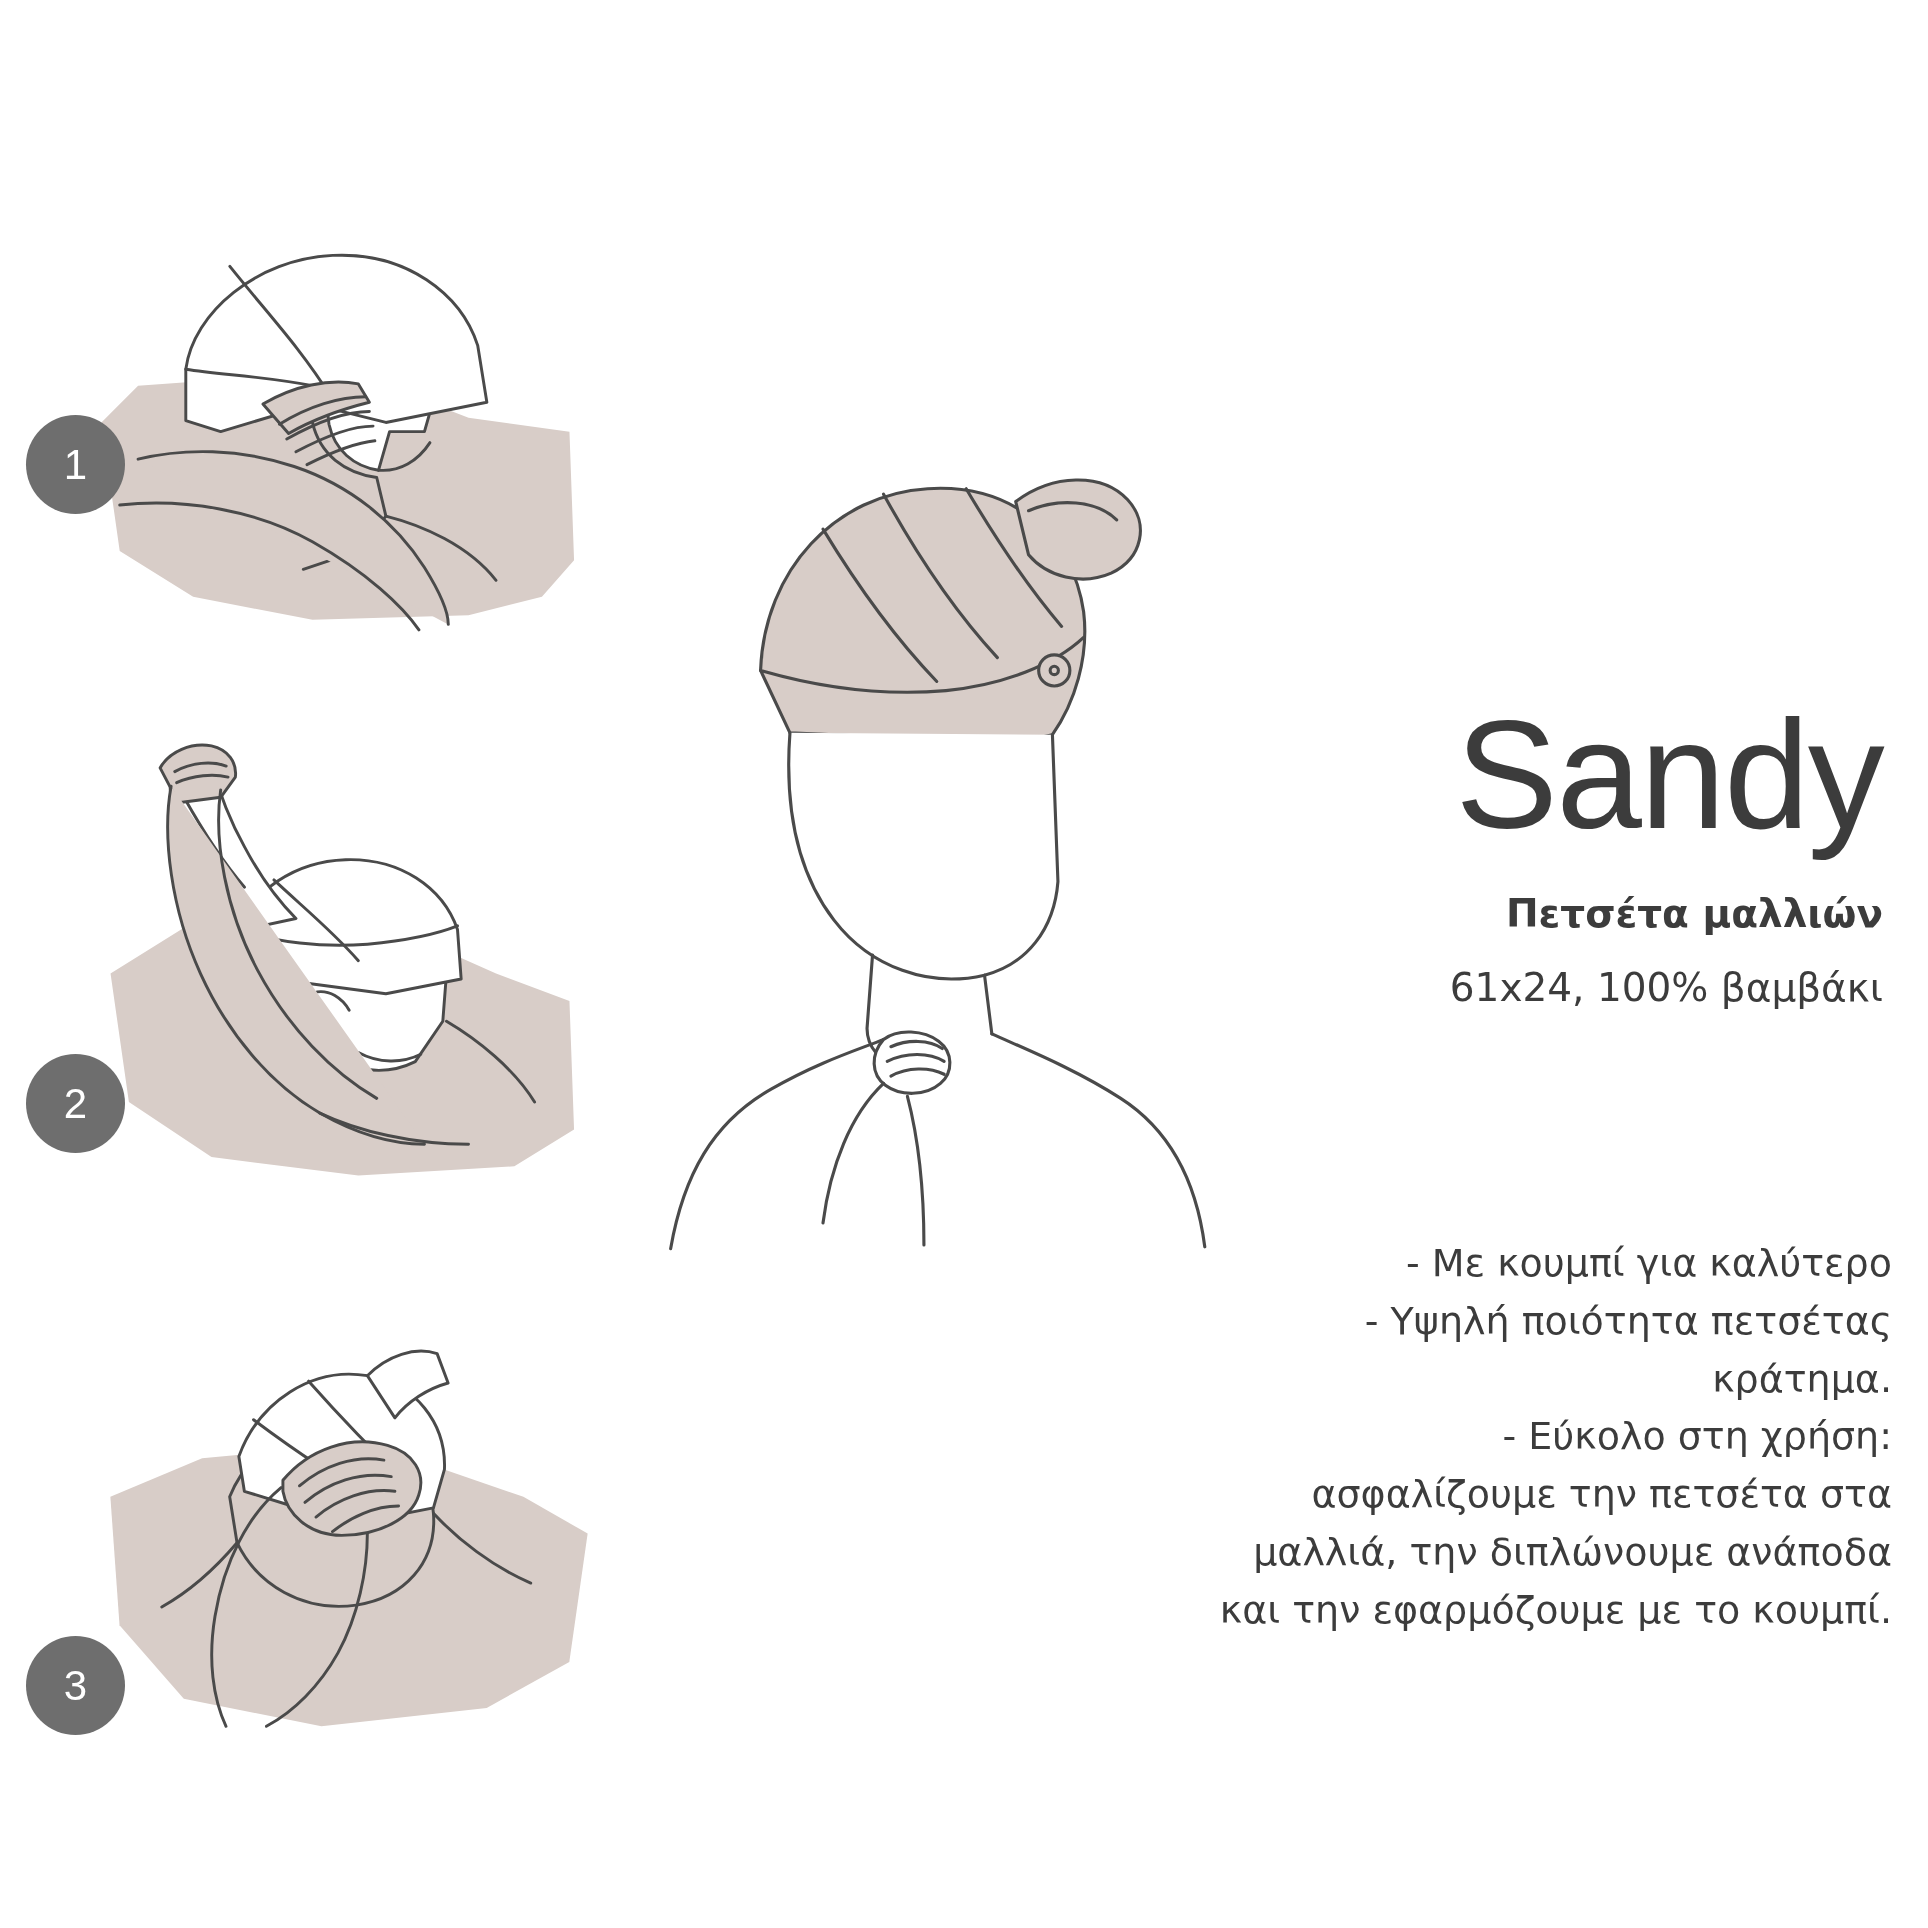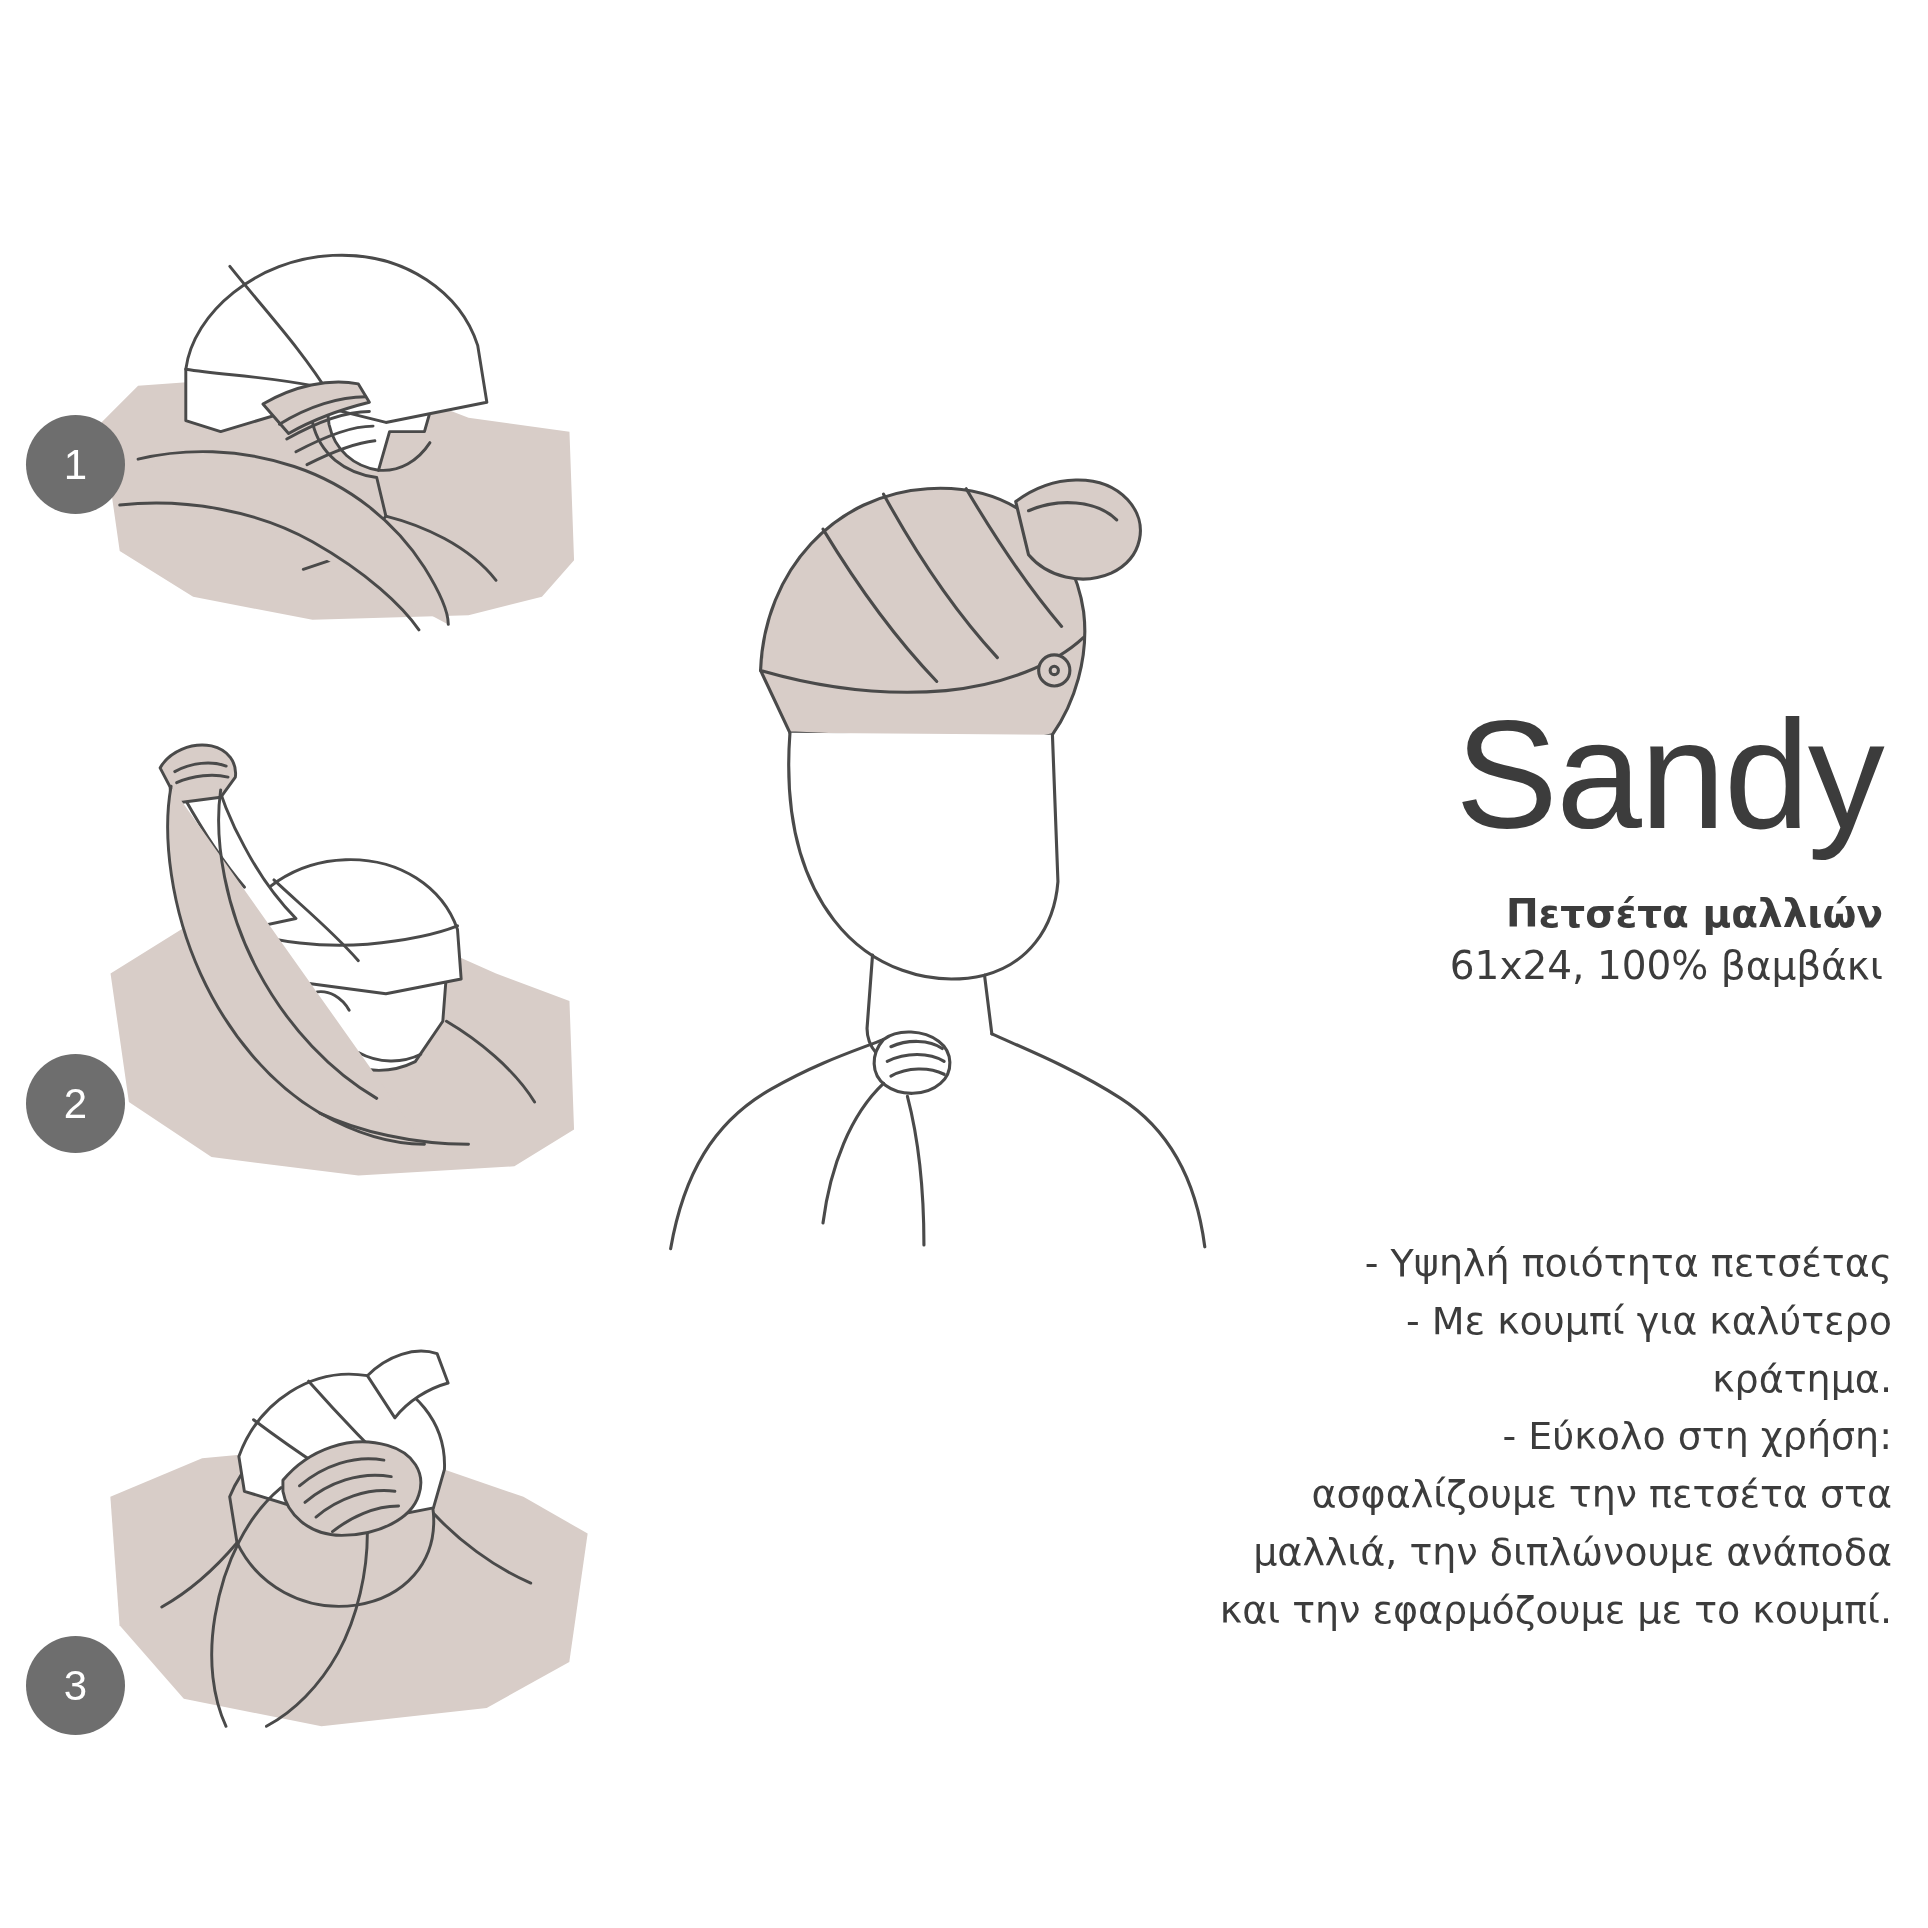--- a/index.html
+++ b/index.html
@@ -82,21 +82,21 @@
     text-align: right;
   }
   .subtitle {
     margin-top: 39px;
     font-size: 39px;
     font-weight: bold;
     color: #3c3c3c;
     font-family: "DejaVu Sans", sans-serif;
   }
   .dims {
-    margin-top: 7px;
+    margin-top: 29px;
     font-size: 39px;
     color: #3c3c3c;
     font-family: "DejaVu Sans", sans-serif;
   }
   .features {
     position: absolute;
     left: 1084px;
     top: 1235px;
     width: 808px;
     text-align: right;
@@ -249,22 +249,22 @@
     </svg>
   </div>
 
   <div class="right">
     <div class="brand">Sandy</div>
     <div class="subtitle">Πετσέτα μαλλιών</div>
     <div class="dims">61x24,  100% βαμβάκι</div>
   </div>
 
   <div class="features">
+    <div>- Με κουμπί για καλύτερο</div>
     <div>- Υψηλή ποιότητα πετσέτας</div>
-    <div>- Με κουμπί για καλύτερο</div>
     <div>κράτημα.</div>
     <div>- Εύκολο στη χρήση:</div>
     <div>ασφαλίζουμε την πετσέτα στα</div>
     <div>μαλλιά, την διπλώνουμε ανάποδα</div>
     <div>και την εφαρμόζουμε με το κουμπί.</div>
   </div>
 
 </div>
 
 

